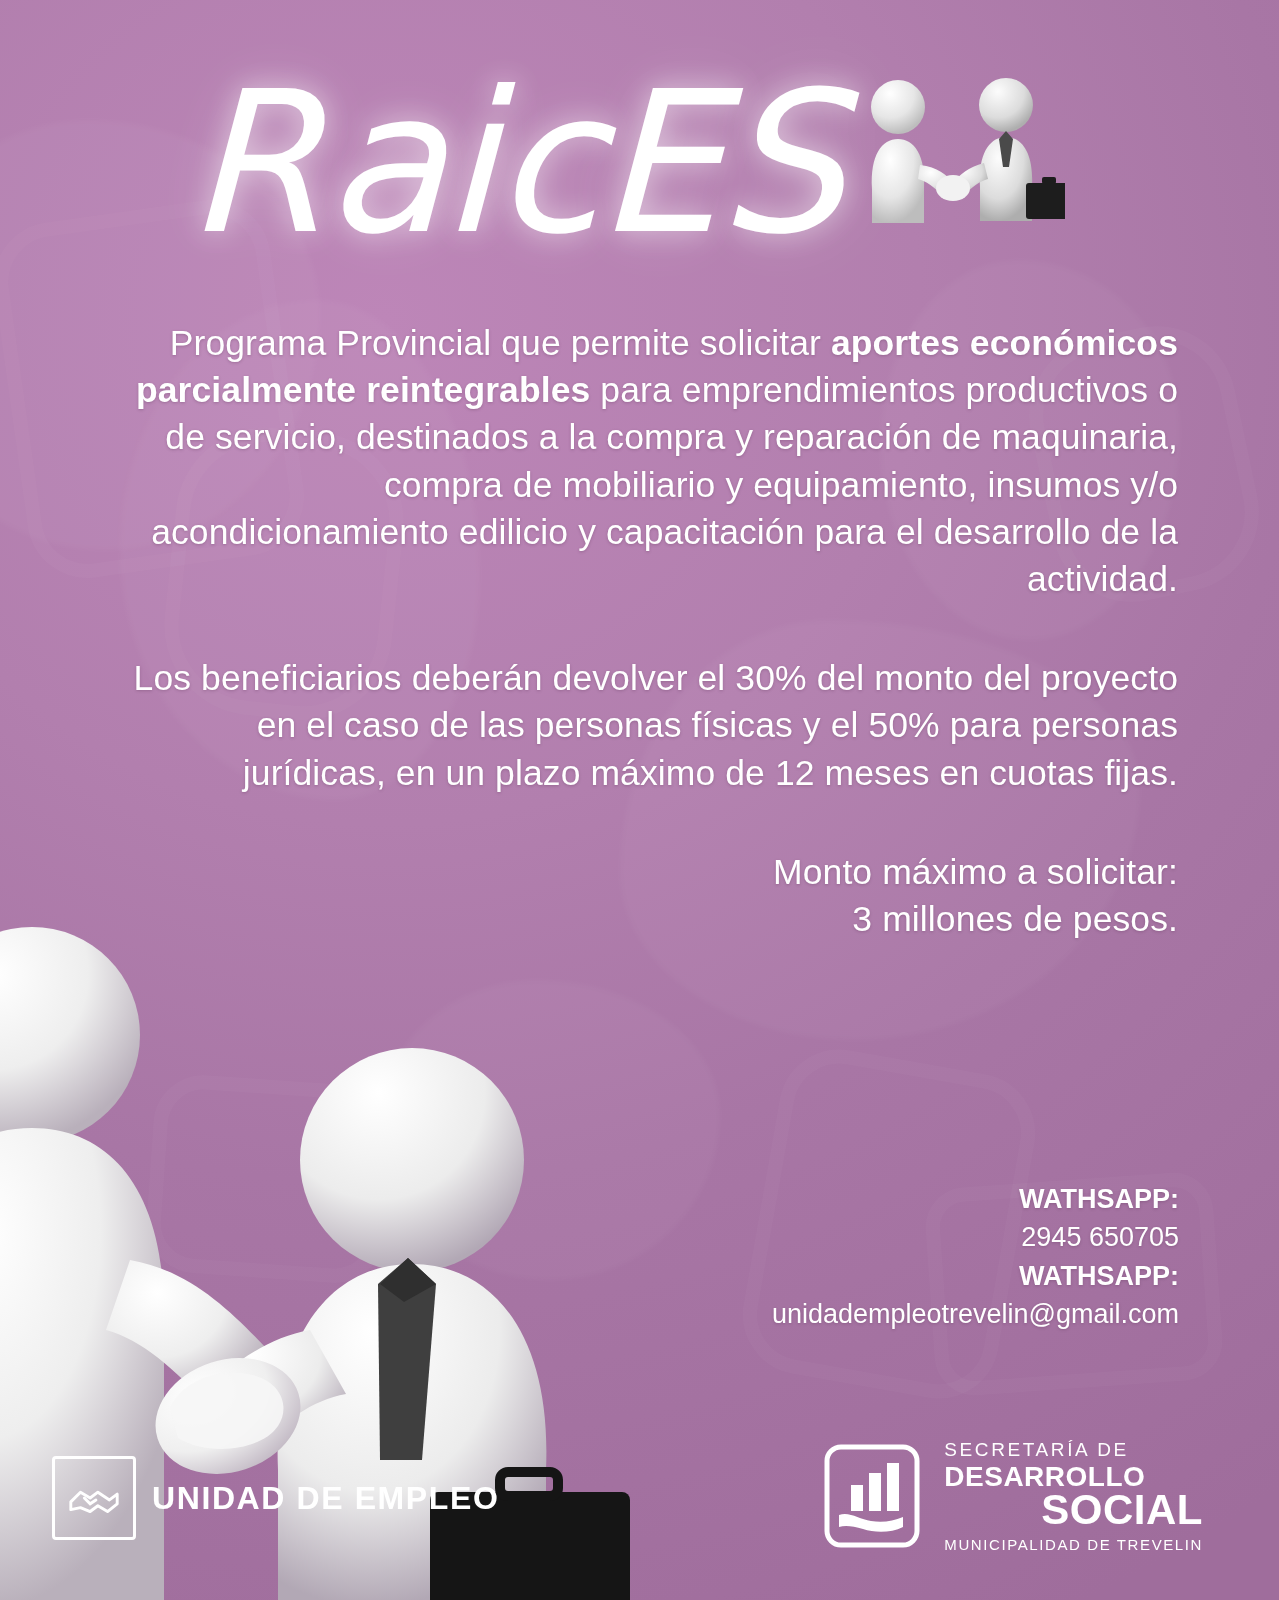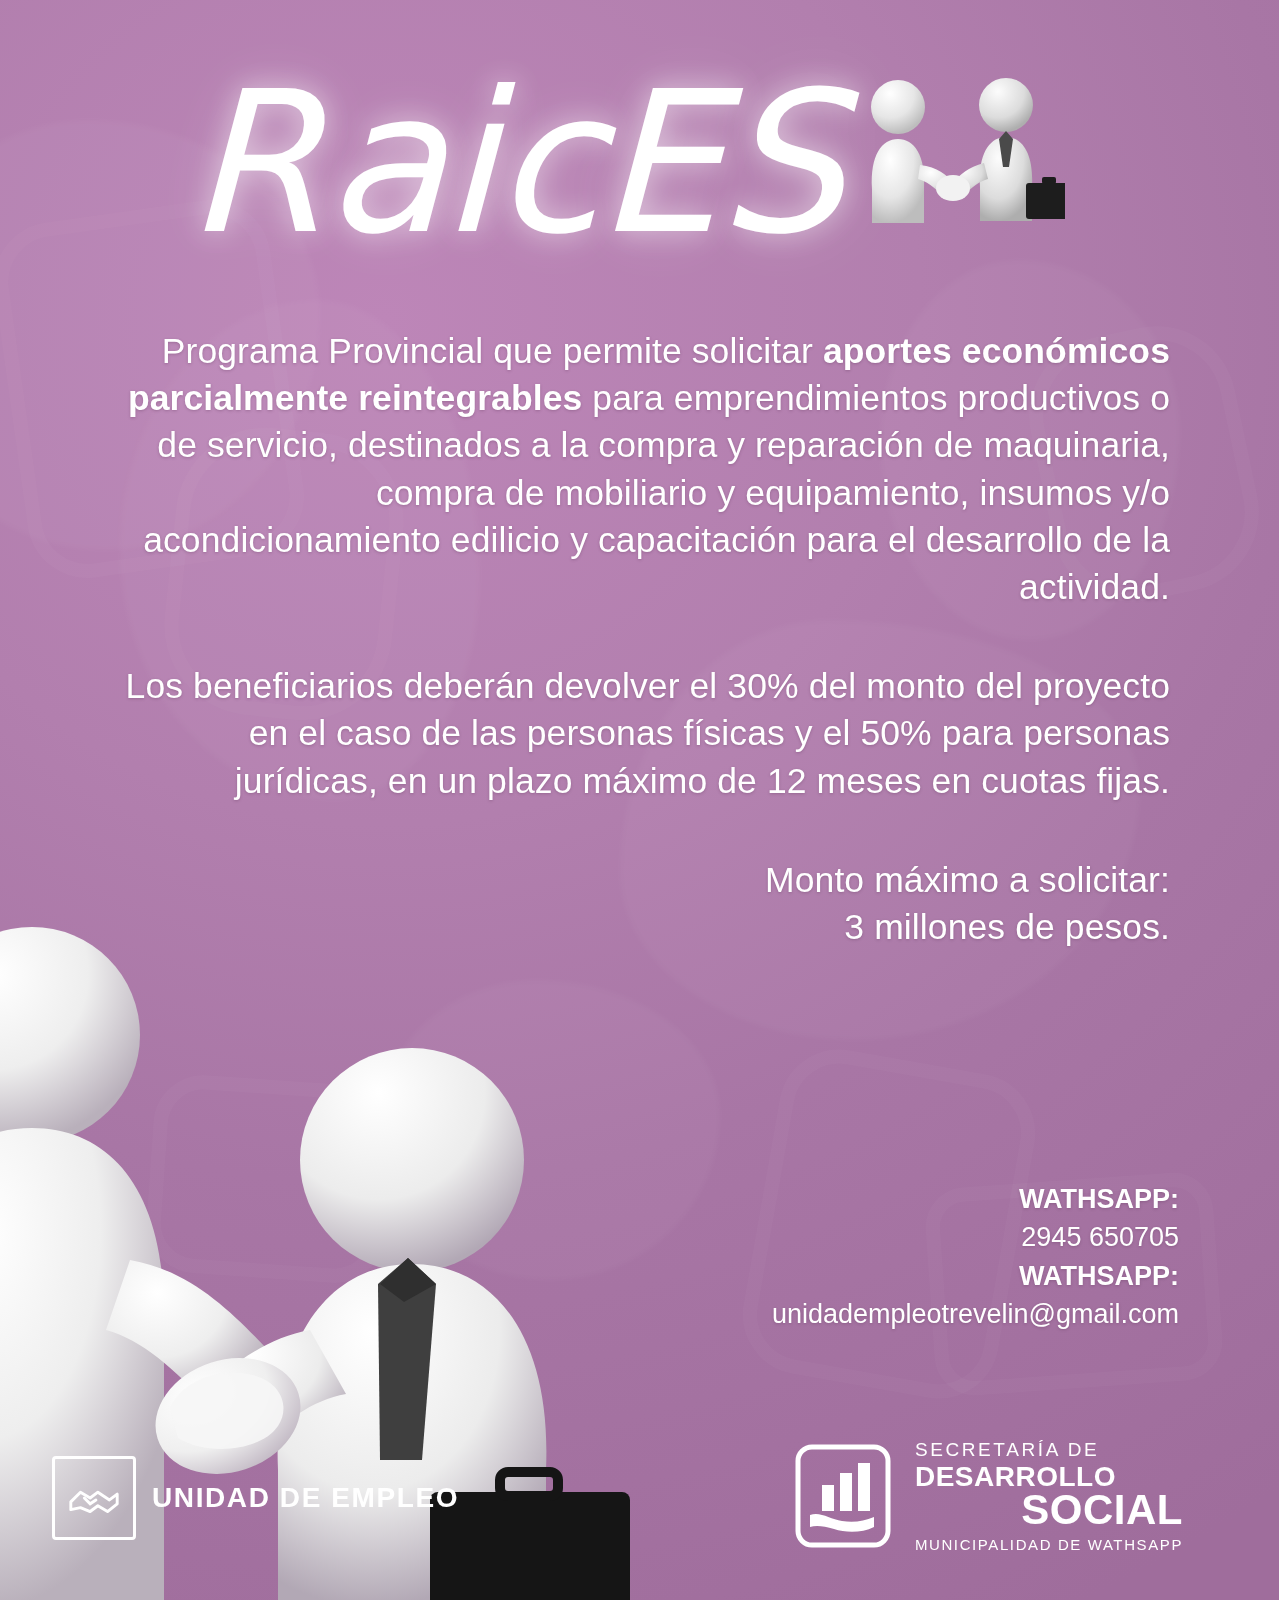--- a/index.html
+++ b/index.html
@@ -85,21 +85,21 @@
     left: 108px;
     top: 320px;
     width: 1070px;
     text-align: right;
     font-size: 35.5px;
     line-height: 1.33;
     font-weight: 400;
     letter-spacing: 0.1px;
     text-shadow: 0 1px 3px rgba(90,50,85,0.32);
   }
-  .body-text p { margin: 8px; }
+  .body-text p { margin: 0; }
   .para-2 { margin-top: 52px !important; }
   .para-3 { margin-top: 52px !important; }
   .body-text b { font-weight: 700; }
 
   
   .contact {
     position: absolute;
     right: 100px;
     top: 1180px;
     width: 640px;
@@ -122,29 +122,29 @@
   .logo-empleo .mark {
     width: 78px;
     height: 78px;
     border: 3px solid #ffffff;
     border-radius: 4px;
     display: flex;
     align-items: center;
     justify-content: center;
   }
   .logo-empleo .label {
-    font-size: 28px;
+    font-size: 32px;
     font-weight: 700;
     letter-spacing: 1.6px;
   }
 
   
   .logo-desarrollo {
     position: absolute;
-    right: 96px;
+    right: 76px;
     bottom: 48px;
     display: flex;
     align-items: center;
     gap: 16px;
     justify-content: center;
   }
   .logo-desarrollo .mark {
     width: 112px;
     height: 112px;
     display: flex;
@@ -316,17 +316,17 @@
         <rect x="34" y="44" width="12" height="26" fill="#ffffff"></rect>
         <rect x="52" y="32" width="12" height="38" fill="#ffffff"></rect>
         <rect x="70" y="22" width="12" height="48" fill="#ffffff"></rect>
         <path d="M22 74 C32 70 42 78 54 80 C66 82 76 80 86 76 L86 86 C74 92 58 92 46 88 C36 85 28 84 22 86 Z" fill="#ffffff"></path>
       </svg>
     </div>
     <div class="txt">
       <div class="l1">SECRETARÍA DE</div>
       <div class="l2">DESARROLLO</div>
       <div class="l3">SOCIAL</div>
-      <div class="l4">MUNICIPALIDAD DE WATHSAPP</div>
+      <div class="l4">MUNICIPALIDAD DE TREVELIN</div>
     </div>
   </div>
 
 </div>
 
 </body></html>

